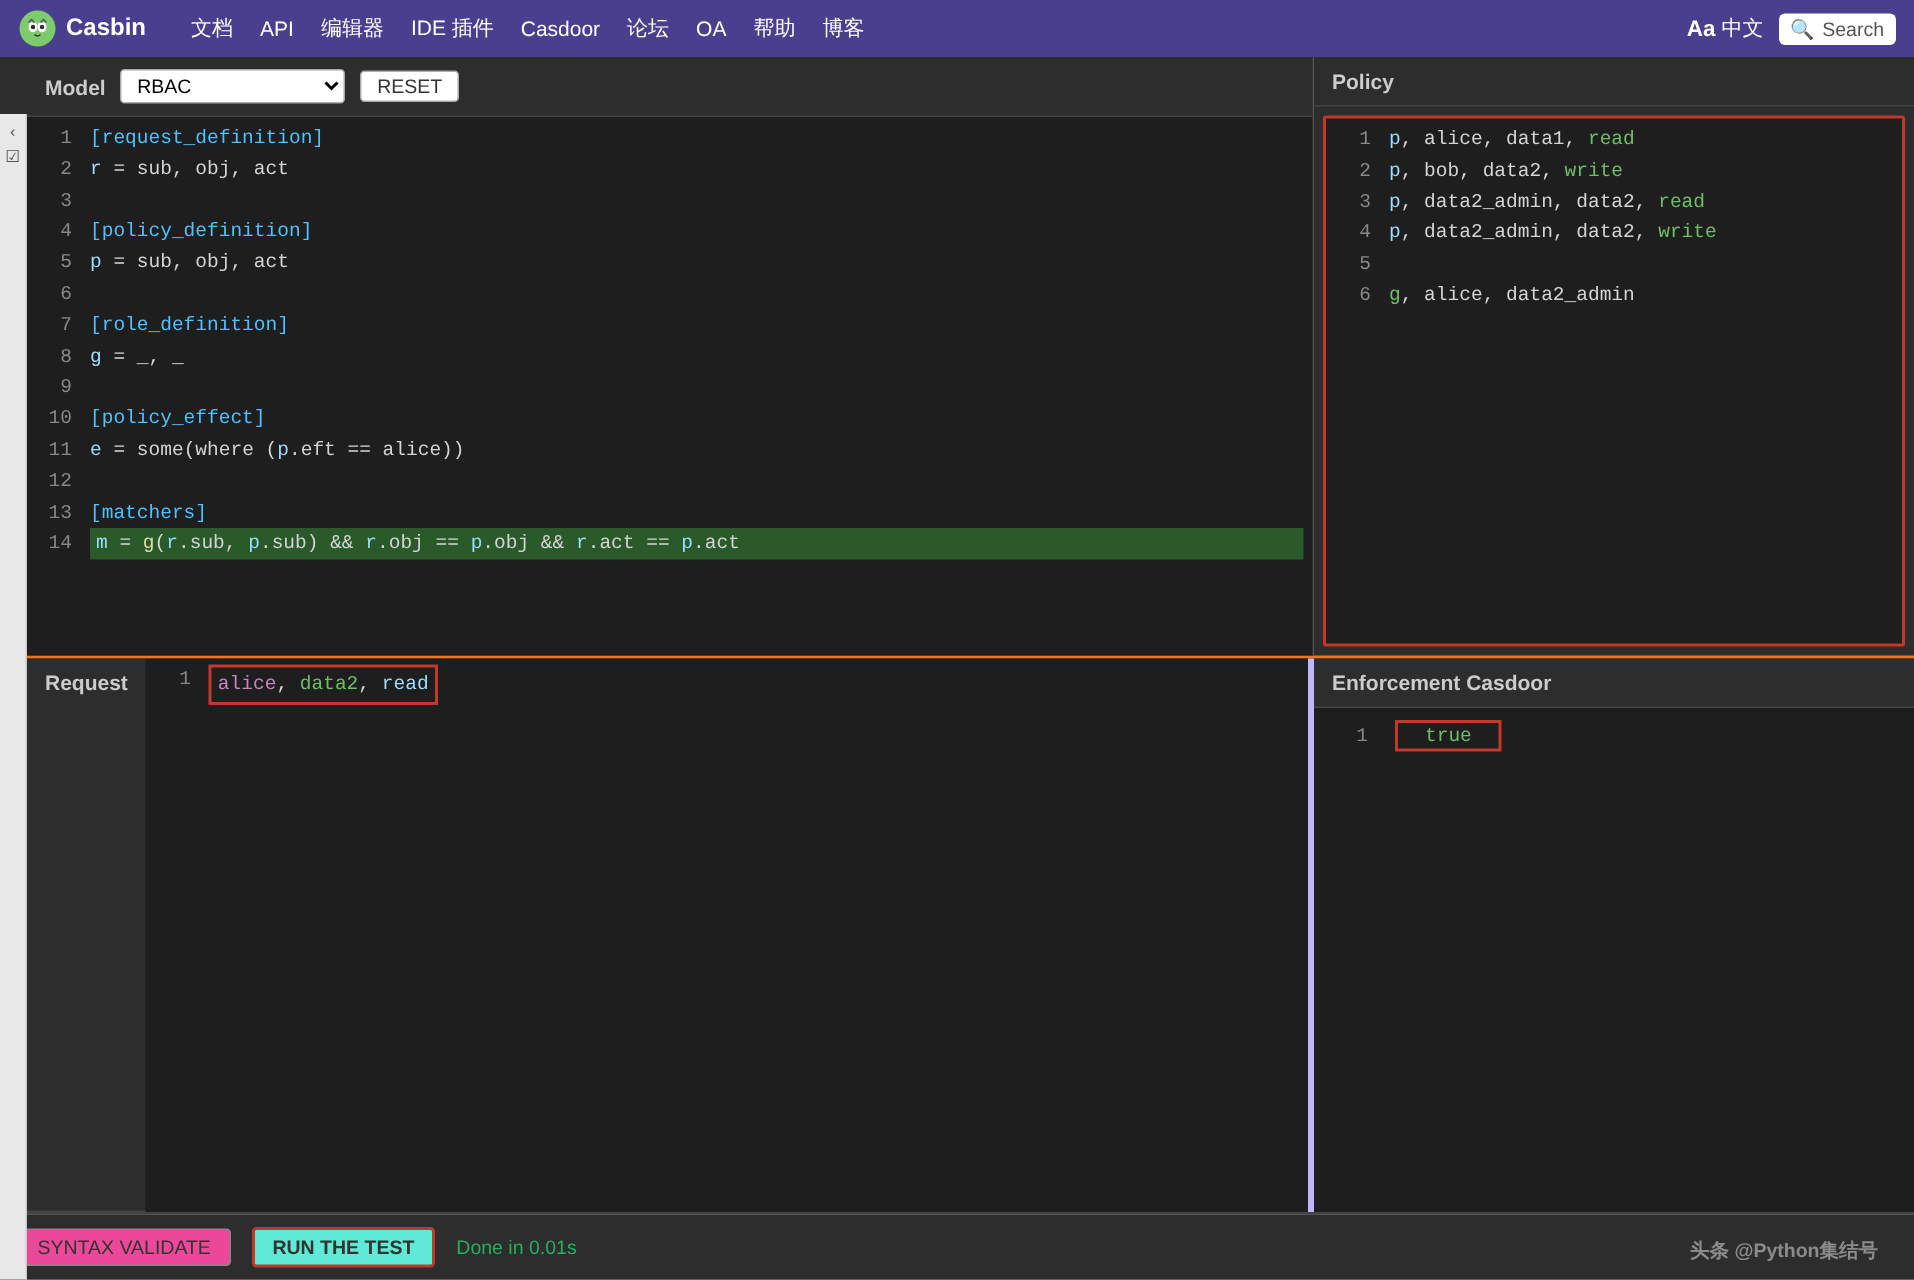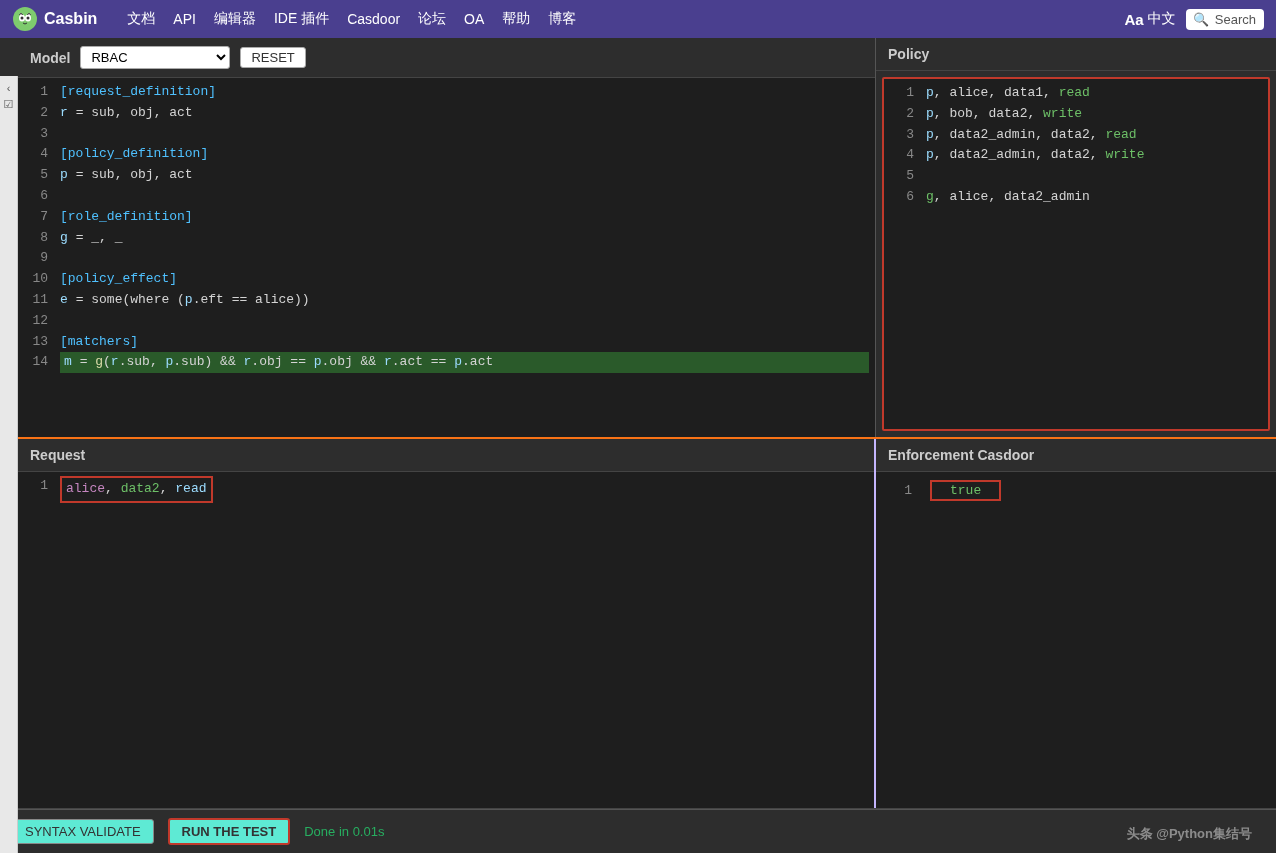--- a/index.html
+++ b/index.html
@@ -183,22 +183,22 @@
     .bottom-section {
       display: flex;
       flex-direction: row;
       height: 370px;
       border-bottom: 1px solid #444;
     }
 
     .request-panel {
       flex: 1;
       display: flex;
-      flex-direction: column;
-      border-right: 2px solid #c4b5fd;
+      flex-direction: row;
+      border-right: 4px solid #c4b5fd;
     }
     .request-header {
       padding: 8px 12px;
       background: #2d2d2d;
       color: #ccc;
       font-size: 14px;
       font-weight: 600;
       border-bottom: 1px solid #444;
     }
     .request-editor {
@@ -253,21 +253,21 @@
     .footer {
       background: #2d2d2d;
       border-top: 1px solid #555;
       padding: 8px 12px;
       display: flex;
       align-items: center;
       gap: 14px;
       height: 44px;
     }
     .syntax-btn {
-      background: #5eead4;
+      background: #ec4899;
       border: 1px solid #888;
       border-radius: 3px;
       padding: 4px 12px;
       font-size: 13px;
       cursor: pointer;
       color: #333;
     }
     .run-btn {
       background: #5eead4;
       border: 2px solid #c0392b;

